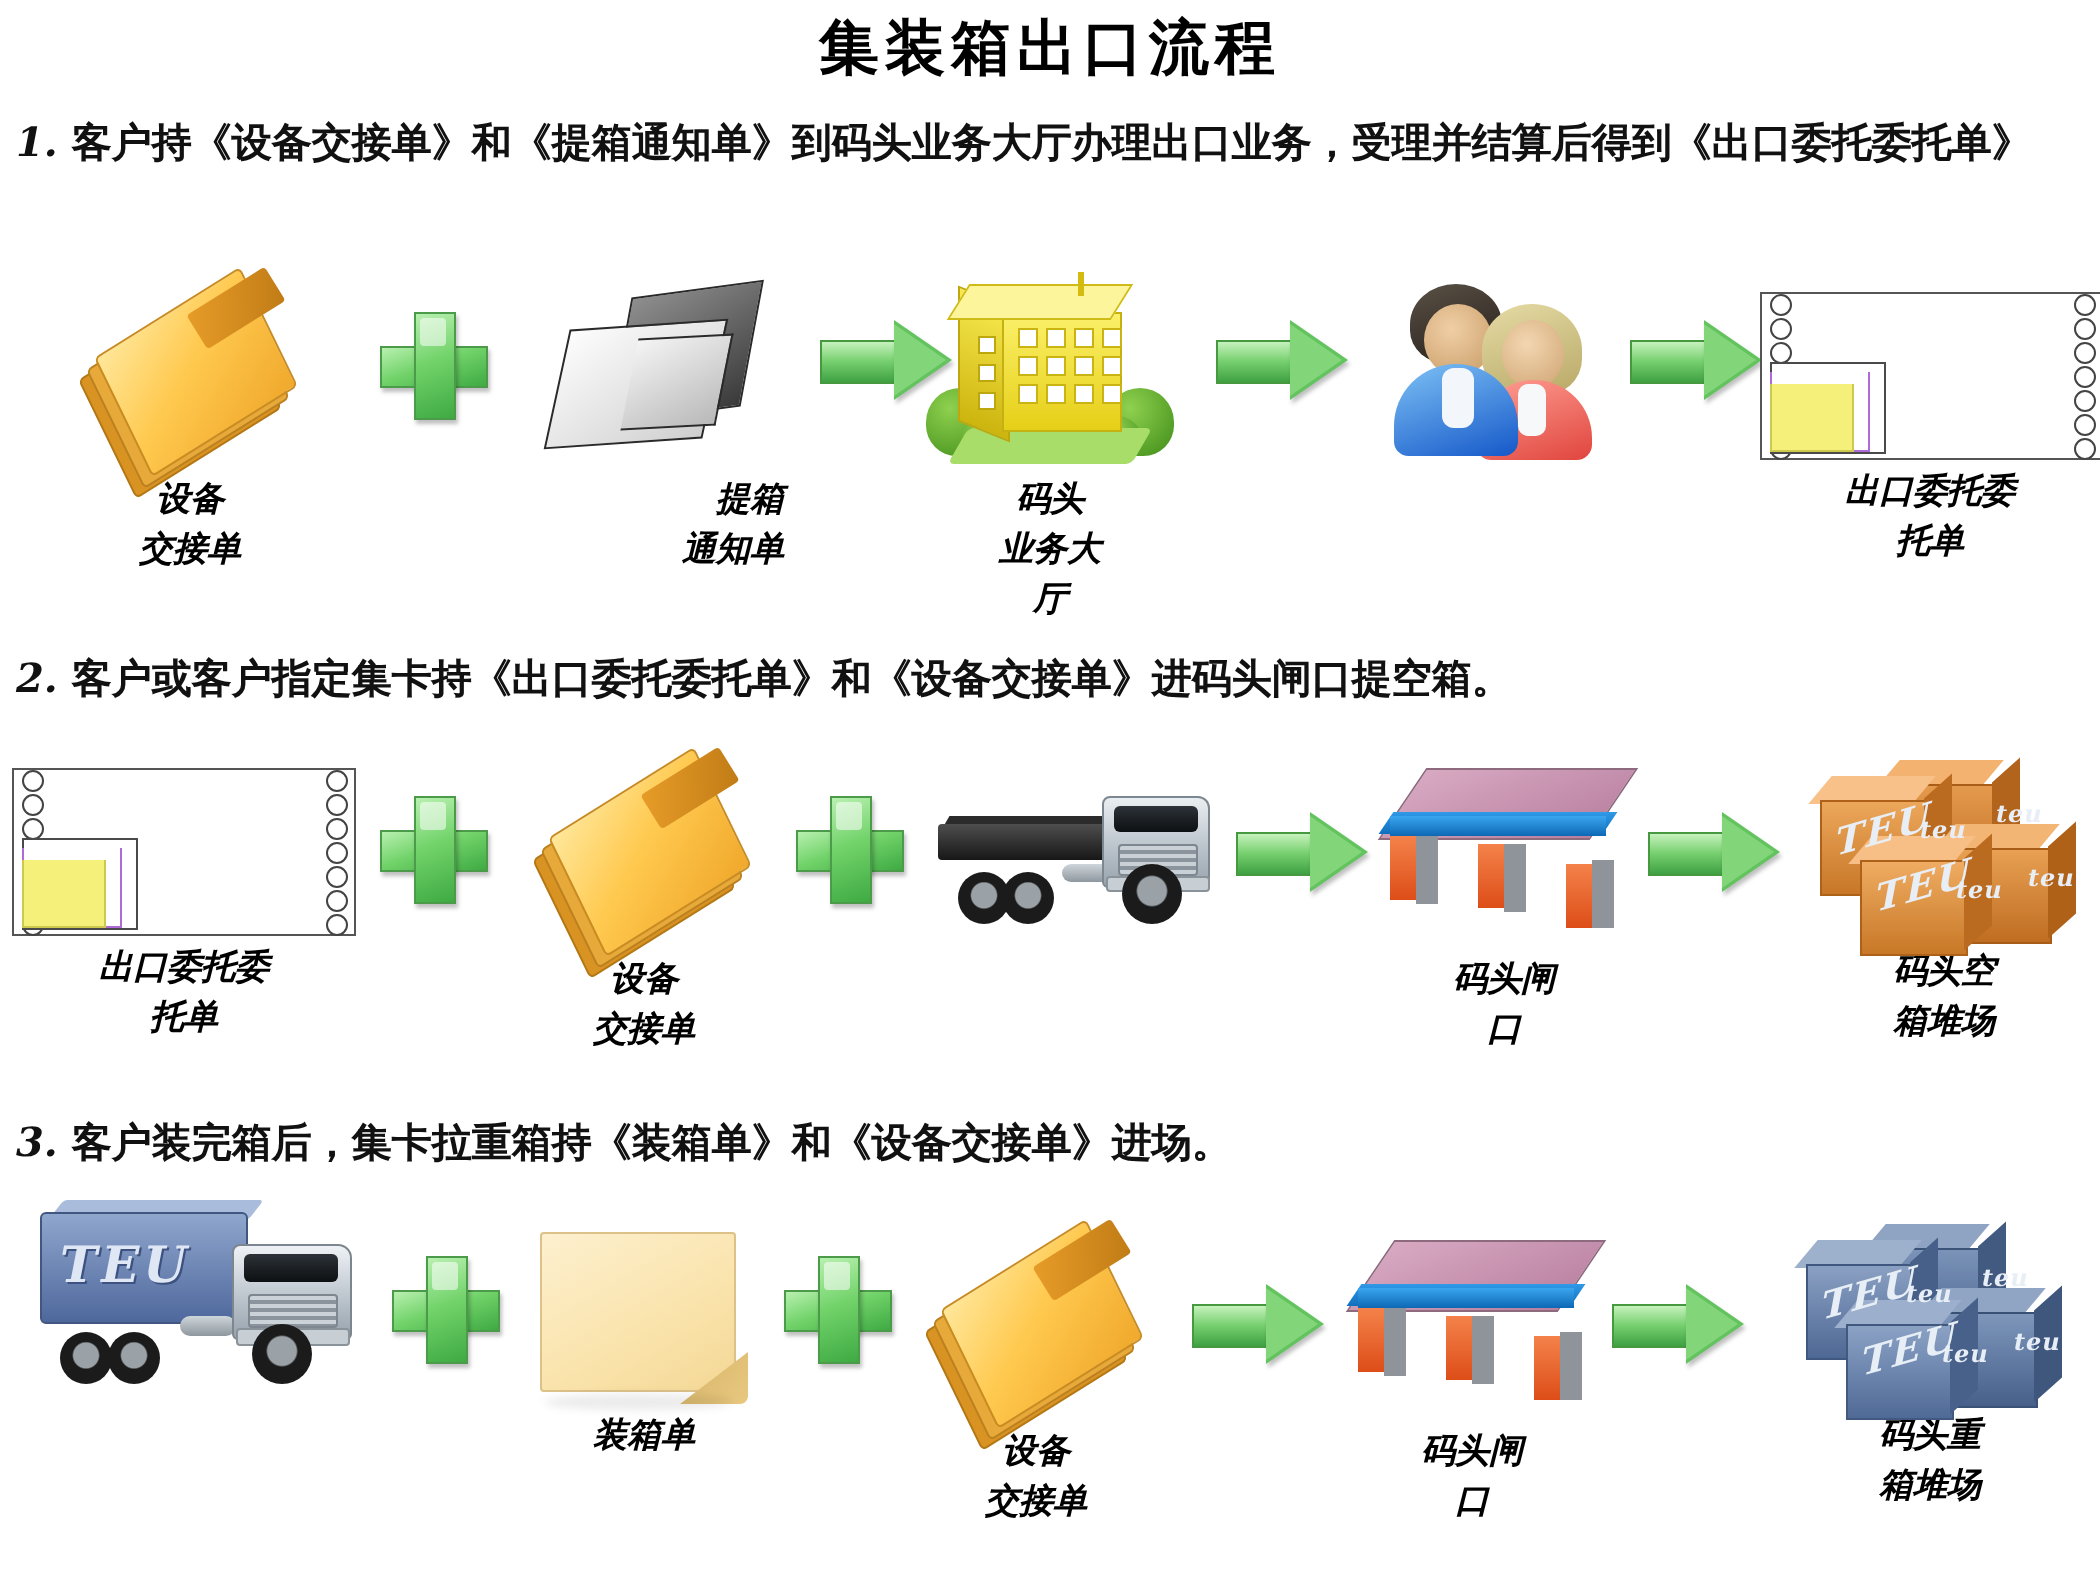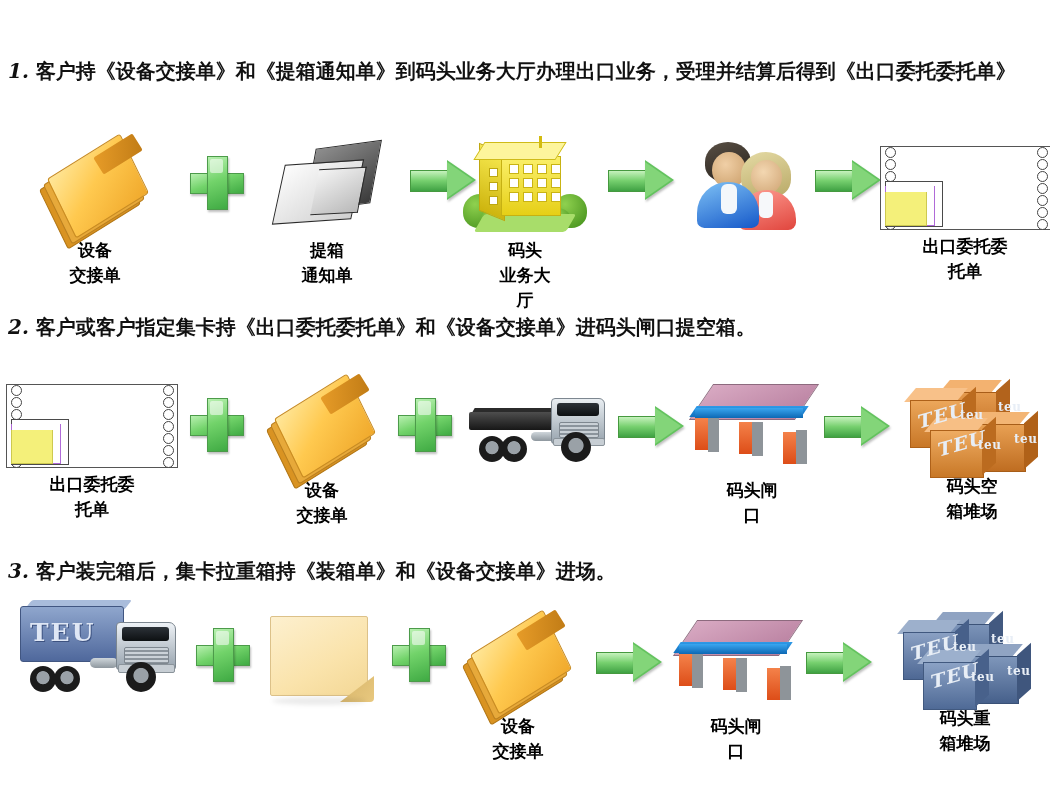--- a/index.html
+++ b/index.html
@@ -16,21 +16,21 @@
 
   .step-text{
     position:absolute;left:8px;width:1034px;
     font-size:20px;font-weight:bold;line-height:30px;
     font-family:"DejaVu Sans","Liberation Sans",sans-serif;
     color:#111;letter-spacing:0px;
   }
   .step-num{font-style:italic;font-family:"DejaVu Serif","Liberation Serif",serif;}
 
   .row{position:absolute;left:0;width:1050px;}
-  .node{position:absolute;text-align:center;}
+  .node{position:absolute;text-align:center;font-style:italic;}
   .art{position:relative;margin:0 auto;}
   .lbl{
     font-size:17px;font-weight:bold;line-height:25px;
     font-family:"DejaVu Sans","Liberation Sans",sans-serif;
     color:#000;white-space:pre-line;margin-top:4px;
   }
 
   
   .plus{width:52px;height:52px;position:relative;}
   .plus i{position:absolute;display:block;
@@ -229,20 +229,21 @@
      border-radius:0 0 4px 0;
      clip-path:polygon(100% 0,100% 100%,0 100%);}
   .note .shadow{position:absolute;left:2px;bottom:-3px;width:94px;height:8px;
      background:rgba(0,0,0,.08);border-radius:50%;filter:blur(2px);}
 </style>
 </head>
 <body>
 
 <div class="page">
 
+  <div class="title">集装箱出口流程</div>
 
   <div class="step-text" style="top:56px;">
     <span class="step-num">1.</span>
     <span>客户持《设备交接单》和《提箱通知单》到码头业务大厅办理出口业务，受理并结算后得到《出口委托委托单》</span>
   </div>
 
   <div class="row" style="top:138px;height:180px;">
 
     <div class="node" style="left:30px;top:0;width:130px;">
       <div class="art docstack">
@@ -256,21 +257,21 @@
     </div>
 
     <div class="node" style="left:190px;top:18px;">
       <div class="plus">
         <i class="h"></i>
           <i class="v"></i>
           <span class="gloss"></span>
       </div>
     </div>
 
-    <div class="node" style="left:262px;top:0;width:130px;">
+    <div class="node" style="left:262px;top:0;width:130px;text-align:right;">
       <div class="art greydoc">
         <div class="pg pgB"></div>
           <div class="pg pgA"></div>
           <div class="pg pgC"></div>
       </div>
       <div class="lbl">提箱
 通知单</div>
     </div>
 
     <div class="node" style="left:410px;top:22px;">
@@ -366,21 +367,21 @@
             <div class="c-w"></div>
             <div class="c-p"></div>
             <div class="c-y"></div>
           </div>
       </div>
       <div class="lbl">出口委托委
 托单</div>
     </div>
   </div>
 
-  <div class="step-text" style="top:312px;">
+  <div class="step-text" style="top:324px;">
     <span class="step-num">2.</span>
     <span>客户或客户指定集卡持《出口委托委托单》和《设备交接单》进码头闸口提空箱。</span>
   </div>
 
   <div class="row" style="top:378px;height:170px;">
 
     <div class="node" style="left:4px;top:6px;width:176px;">
       <div class="art form">
         <div class="holes l">
             <span></span>
@@ -552,20 +553,21 @@
           <span class="gloss"></span>
       </div>
     </div>
 
     <div class="node" style="left:252px;top:16px;width:140px;">
       <div class="art note">
         <div class="pg"></div>
           <div class="fold"></div>
           <div class="shadow"></div>
       </div>
+      <div class="lbl">装箱单</div>
     </div>
 
     <div class="node" style="left:392px;top:28px;">
       <div class="plus">
         <i class="h"></i>
           <i class="v"></i>
           <span class="gloss"></span>
       </div>
     </div>
 

